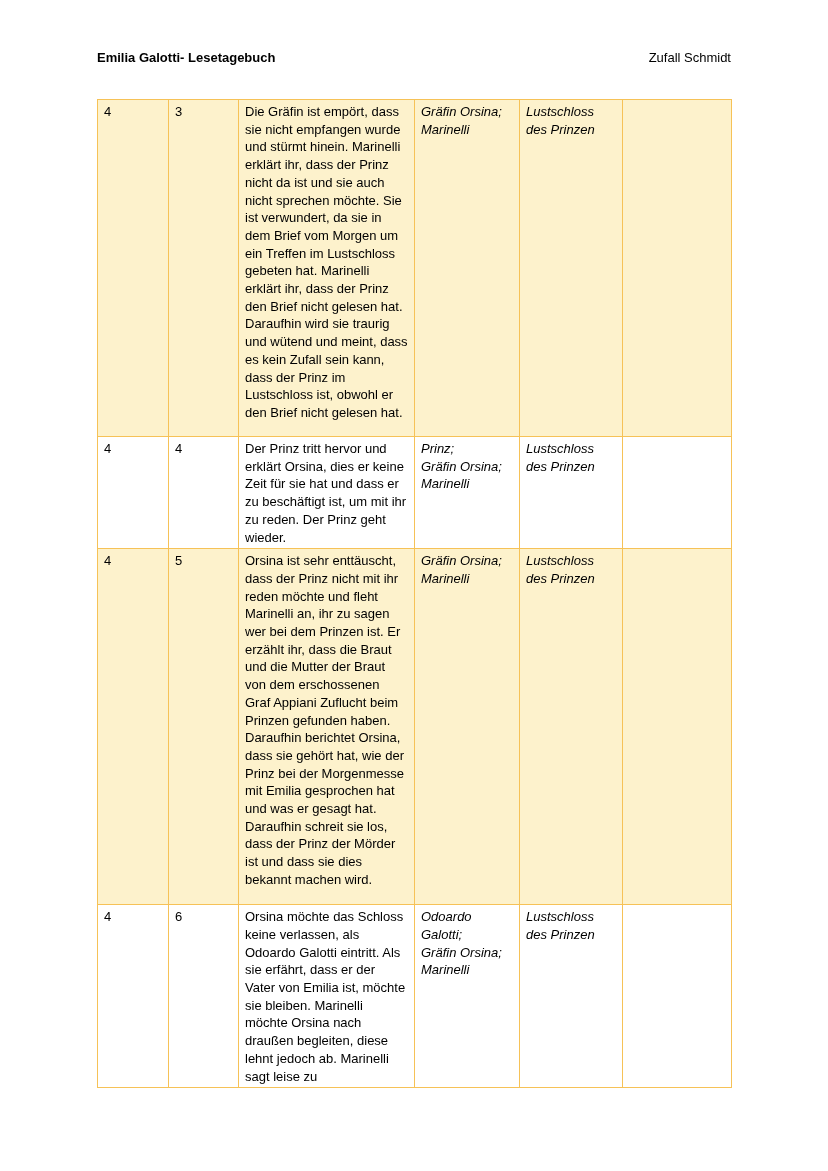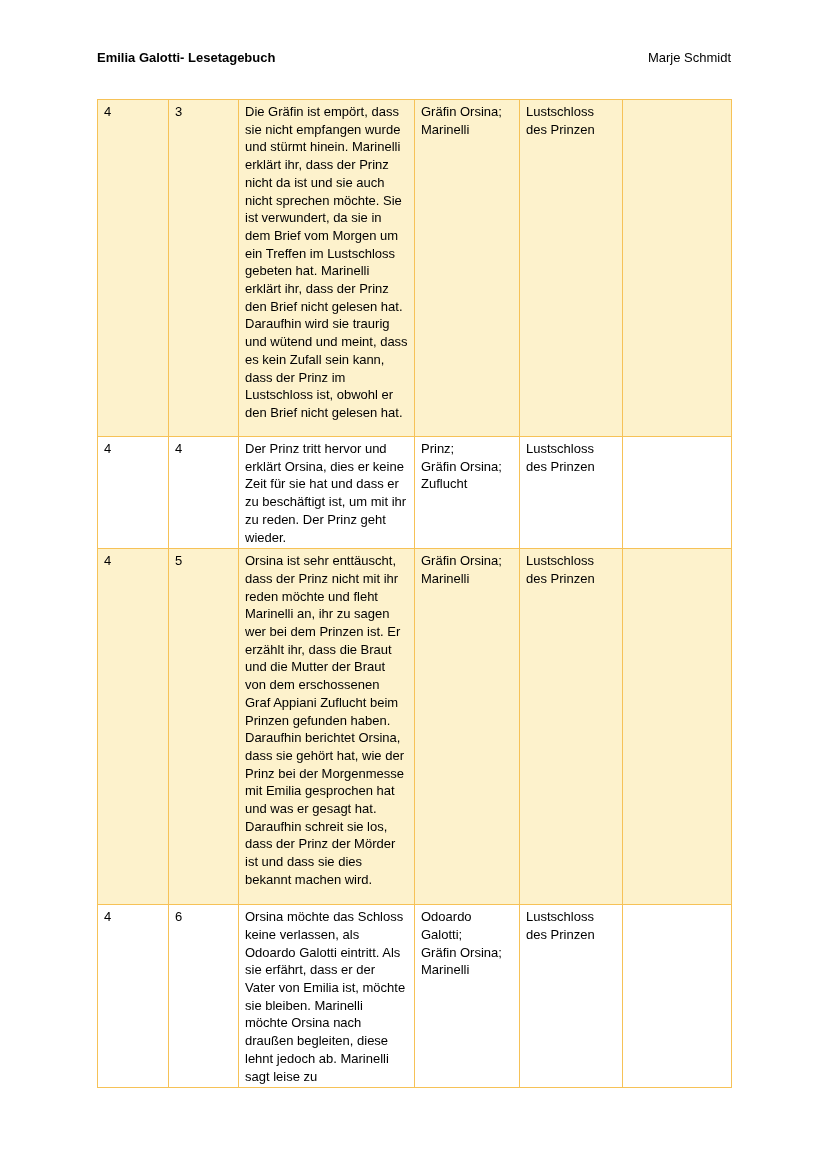--- a/index.html
+++ b/index.html
@@ -40,37 +40,37 @@
   }
   table.diary-table td {
     border: 1px solid var(--table-border, #f6c257);
     vertical-align: top;
     padding: 3px 6px 2px 6px;
     font-size: 13px;
     line-height: 17.7px;
     overflow: hidden;
   }
   tr.hl td { background: var(--row-highlight, #fdf2cc); }
-  .pre { white-space: pre-line; }
+  .pre { white-space: pre-line; font-style: italic; }
   .col-act   { width: 71px; }
   .col-scene { width: 70px; }
   .col-sum   { width: 176px; }
   .col-char  { width: 105px; }
   .col-loc   { width: 103px; }
   .col-note  { width: 109px; }
 </style>
 </head>
 <body>
 
 <div class="page">
   <div class="content">
 
     <div class="header-row">
       <span class="doc-title">Emilia Galotti- Lesetagebuch</span>
-      <span class="doc-author">Marje Schmidt</span>
+      <span class="doc-author">Zufall Schmidt</span>
     </div>
 
     <table class="diary-table">
       <colgroup>
         <col class="col-act">
           <col class="col-scene">
           <col class="col-sum">
         <col class="col-char">
           <col class="col-loc">
           <col class="col-note">
@@ -87,21 +87,21 @@
 des Prinzen</td>
           <td></td>
         </tr>
 
         <tr style="height:108px;">
           <td>4</td>
           <td>4</td>
           <td>Der Prinz tritt hervor und erklärt Orsina, dies er keine Zeit für sie hat und dass er zu beschäftigt ist, um mit ihr zu reden. Der Prinz geht wieder.</td>
           <td class="pre">Prinz;
 Gräfin Orsina;
-Zuflucht</td>
+Marinelli</td>
           <td class="pre">Lustschloss
 des Prinzen</td>
           <td></td>
         </tr>
 
         <tr class="hl" style="height:356px;">
           <td>4</td>
           <td>5</td>
           <td>Orsina ist sehr enttäuscht, dass der Prinz nicht mit ihr reden möchte und fleht Marinelli an, ihr zu sagen wer bei dem Prinzen ist. Er erzählt ihr, dass die Braut und die Mutter der Braut von dem erschossenen Graf Appiani Zuflucht beim Prinzen gefunden haben. Daraufhin berichtet Orsina, dass sie gehört hat, wie der Prinz bei der Morgenmesse mit Emilia gesprochen hat und was er gesagt hat. Daraufhin schreit sie los, dass der Prinz der Mörder ist und dass sie dies bekannt machen wird.</td>
           <td class="pre">Gräfin Orsina;

